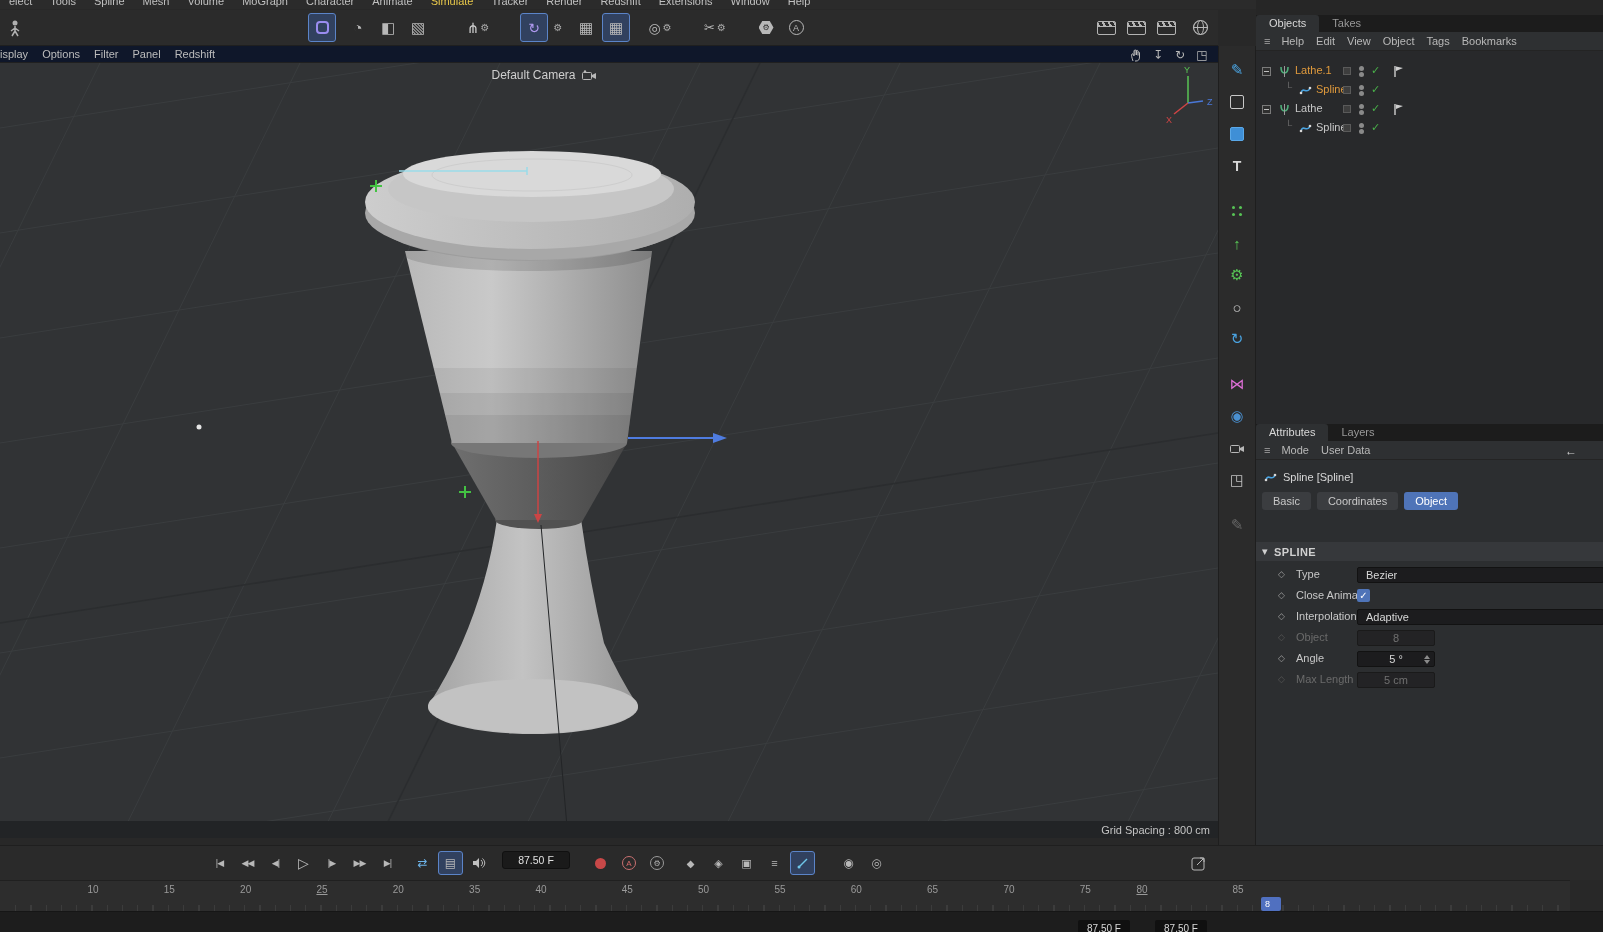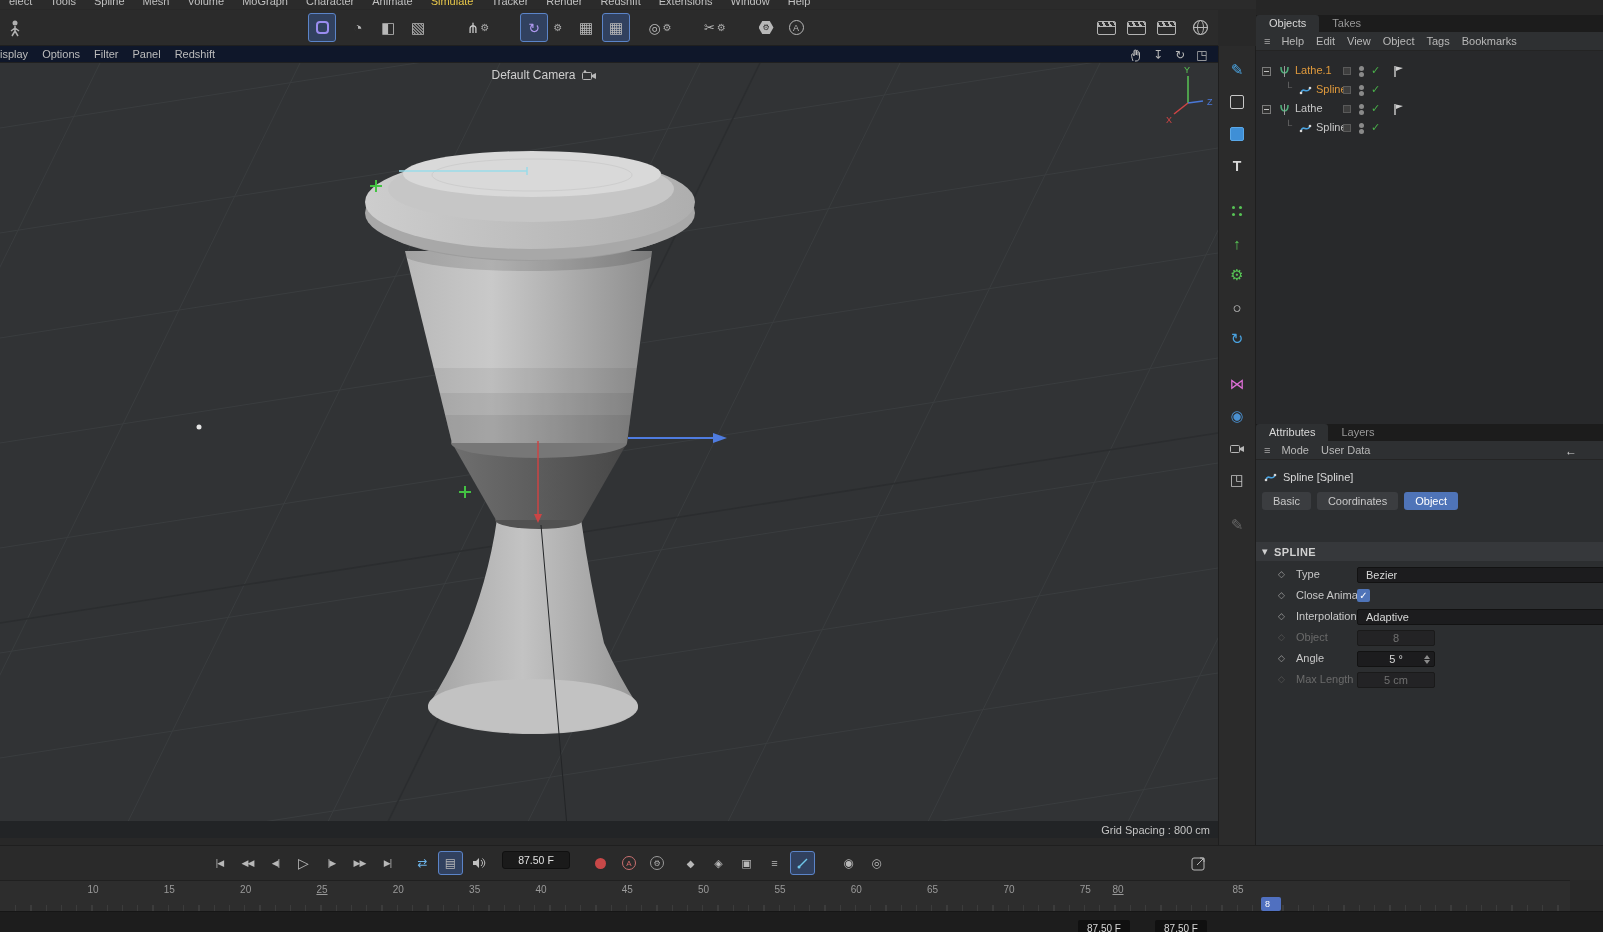--- a/index.html
+++ b/index.html
@@ -618,21 +618,21 @@
       <span class="tick" style="left: 388.32px;">20</span>
       <span class="tick" style="left: 464.65px;">35</span>
       <span class="tick" style="left: 531px;">40</span>
       <span class="tick" style="left: 617.31px;">45</span>
       <span class="tick" style="left: 693.64px;">50</span>
       <span class="tick" style="left: 769.97px;">55</span>
       <span class="tick" style="left: 846.3px;">60</span>
       <span class="tick" style="left: 922.63px;">65</span>
       <span class="tick" style="left: 998.96px;">70</span>
       <span class="tick" style="left: 1075.29px;">75</span>
-      <span class="tick" style="left: 1108px; text-decoration: underline;">80</span>
+      <span class="tick" style="left: 1132px; text-decoration: underline;">80</span>
       <span class="tick" style="left: 1227.95px;">85</span>
     </div>
   <div id="playhead">
       <span>8</span>
     </div>
 </div>
 
 <div id="bottombar">
   <div class="bb-field" style="left:1078px">87.50 F</div>
   <div class="bb-field" style="left:1155px">87.50 F</div>

